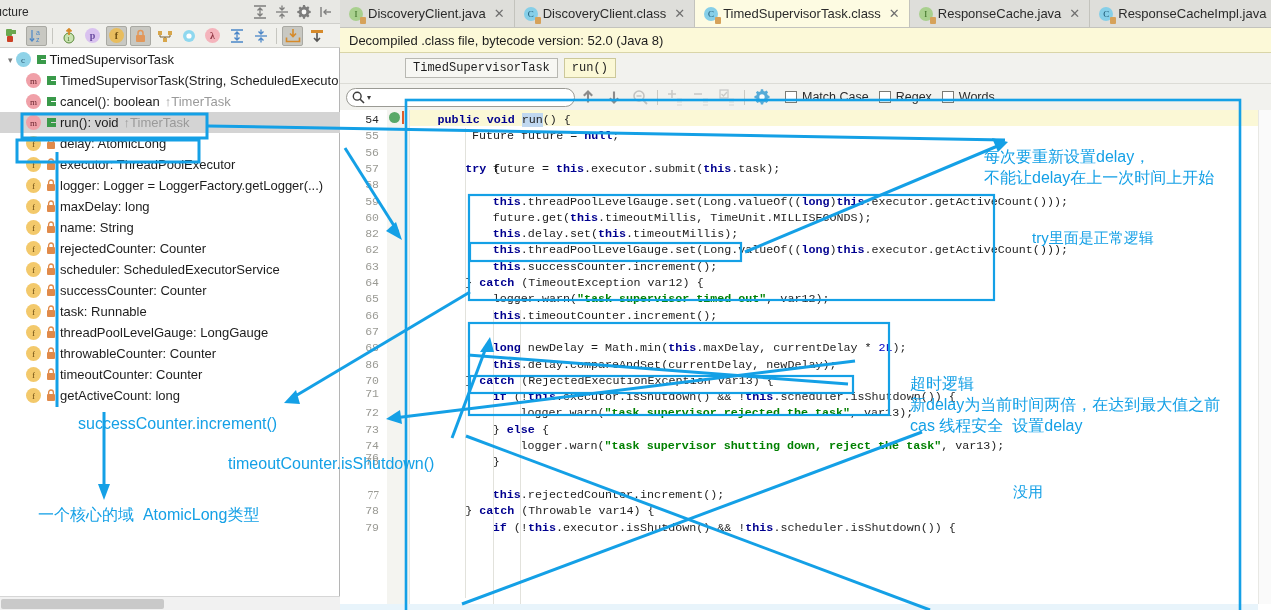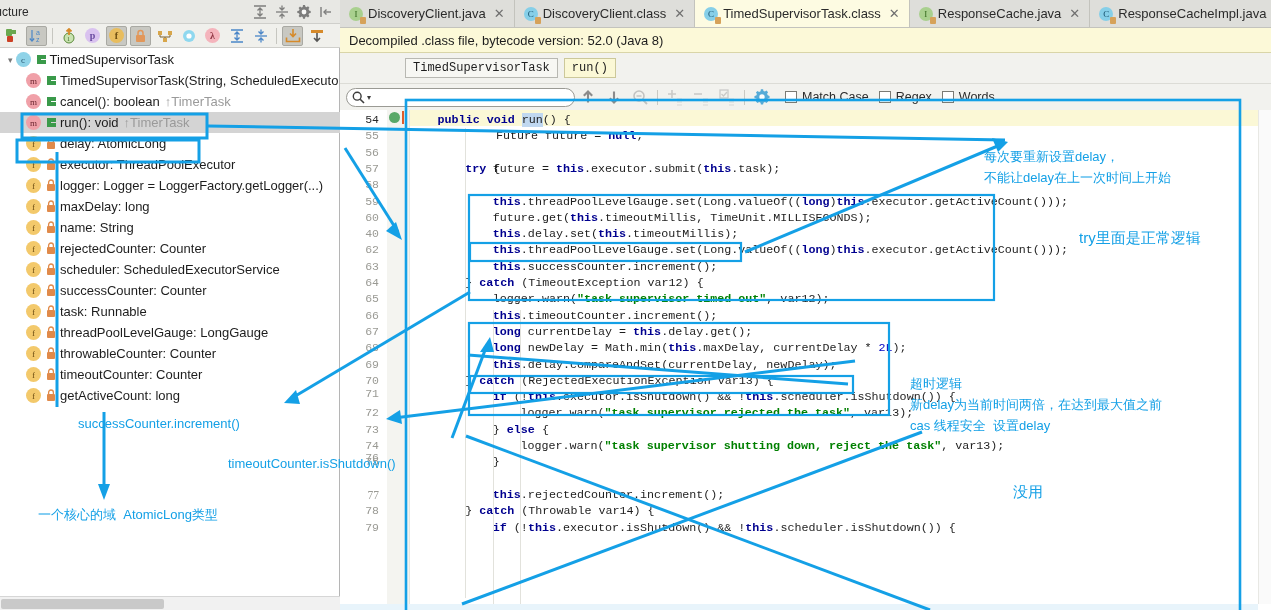--- a/index.html
+++ b/index.html
@@ -141,21 +141,21 @@
   #right-scroll { position:absolute; right:0; top:110px; width:13px; height:494px; background:#fafafa;
                   border-left:1px solid #e8e8e4; }
   #code-hscroll { position:absolute; left:340px; bottom:0; width:918px; height:6px; background:#e8f4fb; }
 
   
   #overlay { position:absolute; left:0; top:0; width:1271px; height:610px; pointer-events:none; }
   .anno-text {
     position:absolute; color:#14a0e6; font-size:15px; white-space:pre; line-height:21px;
     font-family:"Liberation Sans", sans-serif;
   }
-  .anno-text.big { font-size:13px; }
+  .anno-text.big { font-size:16px; }
 </style>
 </head>
 <body>
 
 <div id="root">
 
   <div id="left-panel">
 
     <div id="structure-header">
       <span id="structure-title">tructure</span>
@@ -542,56 +542,55 @@
       <div id="gutter-sel"></div>
       <div id="cur-line-hl"></div>
       <div id="gutter">
           <div class="lnum cur" style="top: 2px;">54</div>
           <div class="lnum" style="top: 18.3px;">55</div>
           <div class="lnum" style="top: 34.6px;">56</div>
           <div class="lnum" style="top: 50.9px;">57</div>
           <div class="lnum" style="top: 67.2px;">58</div>
           <div class="lnum" style="top: 83.5px;">59</div>
           <div class="lnum" style="top: 99.8px;">60</div>
-          <div class="lnum" style="top: 116.1px;">40</div>
+          <div class="lnum" style="top: 116.1px;">82</div>
           <div class="lnum" style="top: 132.4px;">62</div>
           <div class="lnum" style="top: 148.7px;">63</div>
           <div class="lnum" style="top: 165px;">64</div>
           <div class="lnum" style="top: 181.3px;">65</div>
           <div class="lnum" style="top: 197.6px;">66</div>
           <div class="lnum" style="top: 213.9px;">67</div>
           <div class="lnum" style="top: 230.2px;">68</div>
-          <div class="lnum" style="top: 246.5px;">69</div>
+          <div class="lnum" style="top: 246.5px;">86</div>
           <div class="lnum" style="top: 262.8px;">70</div>
           <div class="lnum" style="top: 276px; margin-left: 16px;">71</div>
           <div class="lnum" style="top: 295.4px;">72</div>
           <div class="lnum" style="top: 311.7px;">73</div>
           <div class="lnum" style="top: 328px;">74</div>
           <div class="lnum" style="top: 344.3px;">75</div>
           <div class="lnum" style="top: 340px;">76</div>
           <div class="lnum" style="top: 376.9px; font-family: Liberation Serif, serif;">77</div>
           <div class="lnum" style="top: 393.2px;">78</div>
           <div class="lnum" style="top: 409.5px;">79</div>
         </div>
       <div id="fold-col"></div>
       <div id="code-lines">
           <div class="cline" style="top: 2px; padding-left: 27.6px;"><span class="kw">public</span> <span class="kw">void</span> <span class="sel-token">run</span>() {</div>
-          <div class="cline" style="top: 18.3px; padding-left: 86px;">Future future = <span class="kw">null</span>;</div>
+          <div class="cline" style="top: 18.3px; padding-left: 62px;">Future future = <span class="kw">null</span>;</div>
           <div class="cline" style="top: 34.6px; padding-left: 0px;"></div>
           <div class="cline" style="top: 50.9px; padding-left: 55.2px;"><span class="kw">try</span> {</div>
           <div class="cline" style="top: 51px; padding-left: 82.8px;">future = <span class="kw">this</span>.executor.submit(<span class="kw">this</span>.task);</div>
           <div class="cline" style="top: 83.5px; padding-left: 82.8px;"><span class="kw">this</span>.threadPoolLevelGauge.set(Long.valueOf((<span class="kw">long</span>)<span class="kw">this</span>.executor.getActiveCount()));</div>
           <div class="cline" style="top: 99.8px; padding-left: 82.8px;">future.get(<span class="kw">this</span>.timeoutMillis, TimeUnit.MILLISECONDS);</div>
           <div class="cline" style="top: 116.1px; padding-left: 82.8px;"><span class="kw">this</span>.delay.set(<span class="kw">this</span>.timeoutMillis);</div>
           <div class="cline" style="top: 132.4px; padding-left: 82.8px;"><span class="kw">this</span>.threadPoolLevelGauge.set(Long.valueOf((<span class="kw">long</span>)<span class="kw">this</span>.executor.getActiveCount()));</div>
           <div class="cline" style="top: 148.7px; padding-left: 82.8px;"><span class="kw">this</span>.successCounter.increment();</div>
           <div class="cline" style="top: 165px; padding-left: 55.2px;">} <span class="kw">catch</span> (TimeoutException var12) {</div>
           <div class="cline" style="top: 181.3px; padding-left: 82.8px;">logger.warn(<span class="str">"task supervisor timed out"</span>, var12);</div>
           <div class="cline" style="top: 197.6px; padding-left: 82.8px;"><span class="kw">this</span>.timeoutCounter.increment();</div>
-          <div class="cline" style="top: 213.9px; padding-left: 82.8px;"><span class="kw">long</span> currentDelay = <span class="kw">this</span>.delay.get();</div>
           <div class="cline" style="top: 230.2px; padding-left: 82.8px;"><span class="kw">long</span> newDelay = Math.min(<span class="kw">this</span>.maxDelay, currentDelay * <span class="num">2L</span>);</div>
           <div class="cline" style="top: 246.5px; padding-left: 82.8px;"><span class="kw">this</span>.delay.compareAndSet(currentDelay, newDelay);</div>
           <div class="cline" style="top: 262.8px; padding-left: 55.2px;">} <span class="kw">catch</span> (RejectedExecutionException var13) {</div>
           <div class="cline" style="top: 279.1px; padding-left: 82.8px;"><span class="kw">if</span> (!<span class="kw">this</span>.executor.isShutdown() &amp;&amp; !<span class="kw">this</span>.scheduler.isShutdown()) {</div>
           <div class="cline" style="top: 295.4px; padding-left: 110.4px;">logger.warn(<span class="str">"task supervisor rejected the task"</span>, var13);</div>
           <div class="cline" style="top: 311.7px; padding-left: 82.8px;">} <span class="kw">else</span> {</div>
           <div class="cline" style="top: 328px; padding-left: 110.4px;">logger.warn(<span class="str">"task supervisor shutting down, reject the task"</span>, var13);</div>
           <div class="cline" style="top: 344.3px; padding-left: 82.8px;">}</div>
           <div class="cline" style="top: 360.6px; padding-left: 0px;"></div>
           <div class="cline" style="top: 376.9px; padding-left: 82.8px;"><span class="kw">this</span>.rejectedCounter.increment();</div>
@@ -647,21 +646,21 @@
       <path d="M466 436 L930 610" stroke-width="3"></path>
       <path d="M922 432 L462 604" stroke-width="3"></path>
 
       <path d="M1005 492 L940 521" stroke-width="2.4" opacity="0"></path>
     </g>
   </svg>
 
   <div id="anno-texts">
       <div class="anno-text big" style="left: 984px; top: 146px; color: rgb(20, 160, 230);">每次要重新设置delay，
 不能让delay在上一次时间上开始</div>
-      <div class="anno-text" style="left: 1032px; top: 227px; color: rgb(20, 160, 230); margin-left: 47px;">try里面是正常逻辑</div>
+      <div class="anno-text" style="left: 1032px; top: 227px; color: rgb(20, 160, 230);">try里面是正常逻辑</div>
       <div class="anno-text big" style="left: 910px; top: 325px; color: rgb(20, 160, 230); margin-top: 48px;">超时逻辑
 新delay为当前时间两倍，在达到最大值之前
 cas 线程安全  设置delay</div>
       <div class="anno-text" style="left: 1013px; top: 481px; color: rgb(20, 160, 230);">没用</div>
       <div class="anno-text big" style="left: 78px; top: 413px; color: rgb(20, 160, 230);">successCounter.increment()</div>
       <div class="anno-text big" style="left: 228px; top: 453px; color: rgb(20, 160, 230);">timeoutCounter.isShutdown()</div>
       <div class="anno-text big" style="left: 38px; top: 504px; color: rgb(20, 160, 230);">一个核心的域  AtomicLong类型</div>
     </div>
 
 </div>

